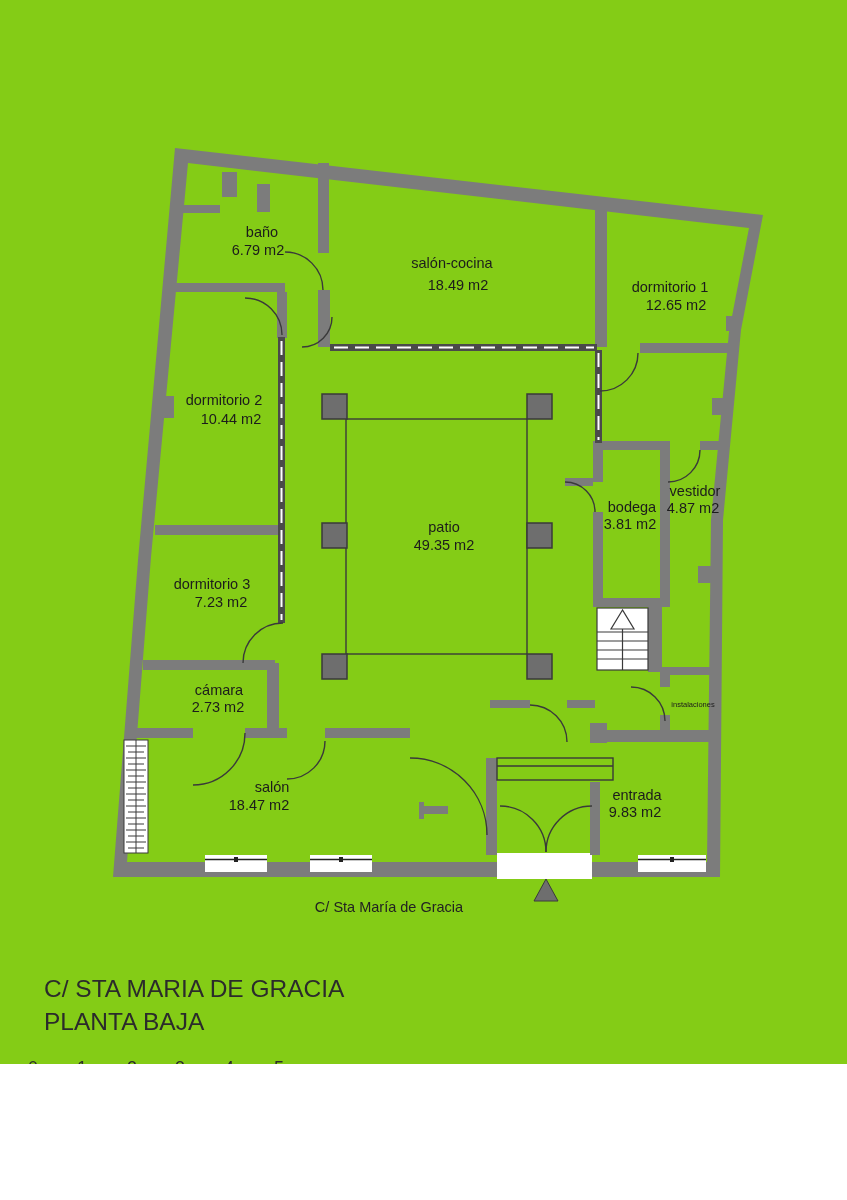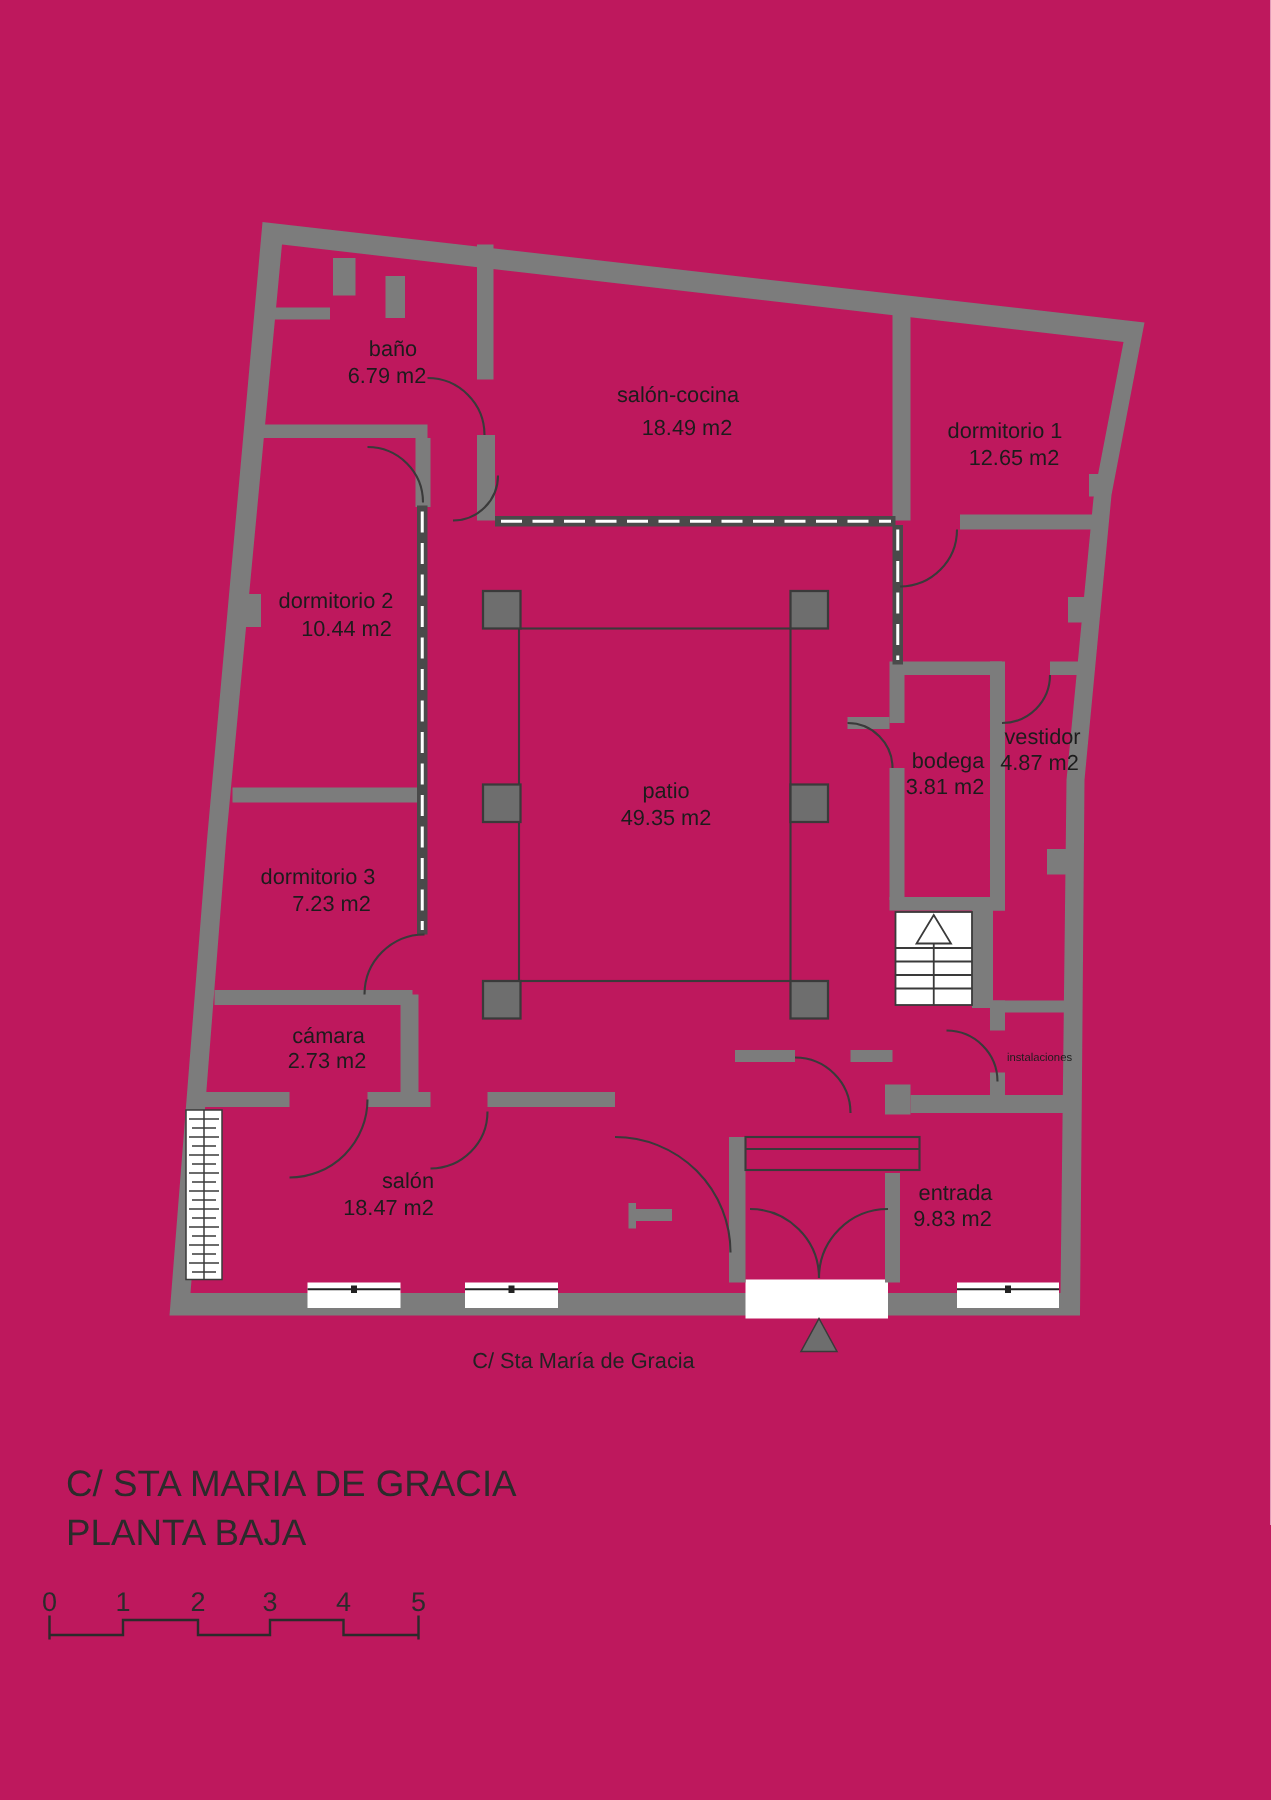--- a/index.html
+++ b/index.html
@@ -1,17 +1,17 @@
 <!DOCTYPE html>
 <html><head>
 <meta charset="utf-8">
 <style>
   html,body{margin:0;padding:0;background:#ffffff;}
   .sheet{
-    position:relative;width:847px;height:1200px;background:#be185d;
+    position:relative;width:847px;height:1064px;background:#84cc16;
     font-family:"Liberation Sans", sans-serif;overflow:hidden;
   }
   svg{display:block}
   .room-name,.room-area{font-family:"Liberation Sans",sans-serif;font-size:14.5px;fill:#1c1c1c;}
   .tiny-label{font-family:"Liberation Sans",sans-serif;font-size:7.5px;fill:#1c1c1c;}
   .street{font-family:"Liberation Sans",sans-serif;font-size:14.5px;fill:#222;}
   .title-line{font-family:"Liberation Sans",sans-serif;font-size:24.5px;fill:#2b2b2b;}
   .scale-num{font-family:"Liberation Sans",sans-serif;font-size:18px;fill:#2b2b2b;}
   .wall{fill:#7c7c7c;}
   .thinline{stroke:#3a3a3a;stroke-width:1.4;fill:none;}

